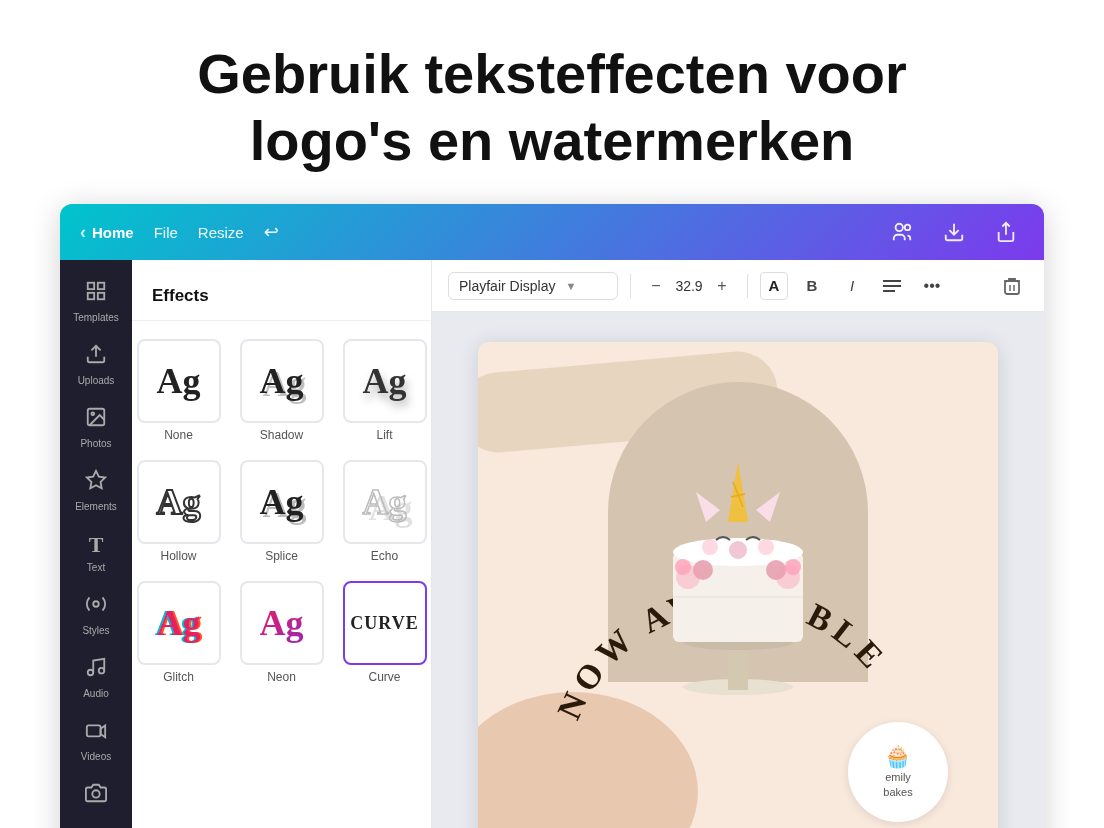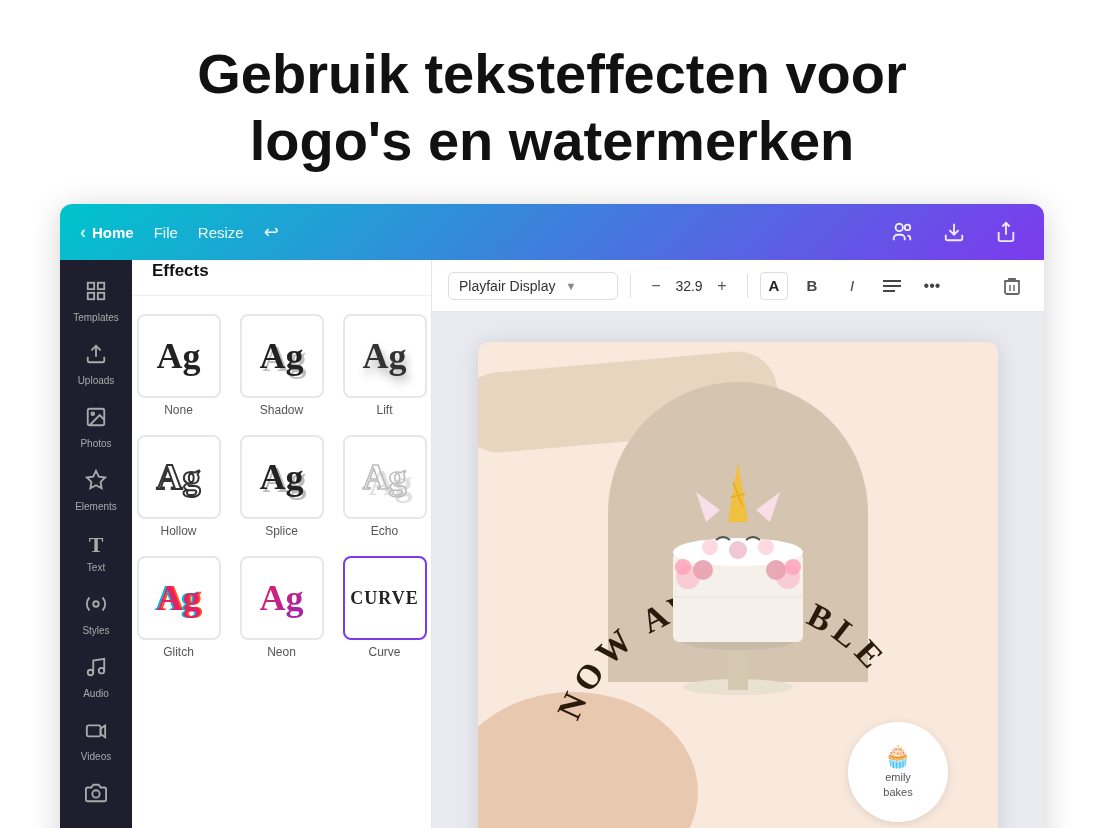--- a/index.html
+++ b/index.html
@@ -129,21 +129,21 @@
       width: 300px;
       background: #fff;
       border-right: 1px solid #e5e7eb;
       display: flex;
       flex-direction: column;
     }
     .effects-title {
       font-size: 17px;
       font-weight: 700;
       color: #111;
-      padding: 1px 20px 14px;
+      padding: 26px 20px 14px;
       border-bottom: 1px solid #f0f0f0;
     }
     .effects-grid {
       display: grid;
       grid-template-columns: 1fr 1fr 1fr;
       gap: 10px;
       padding: 14px 0;
     }
     .effect-item {
       display: flex;

